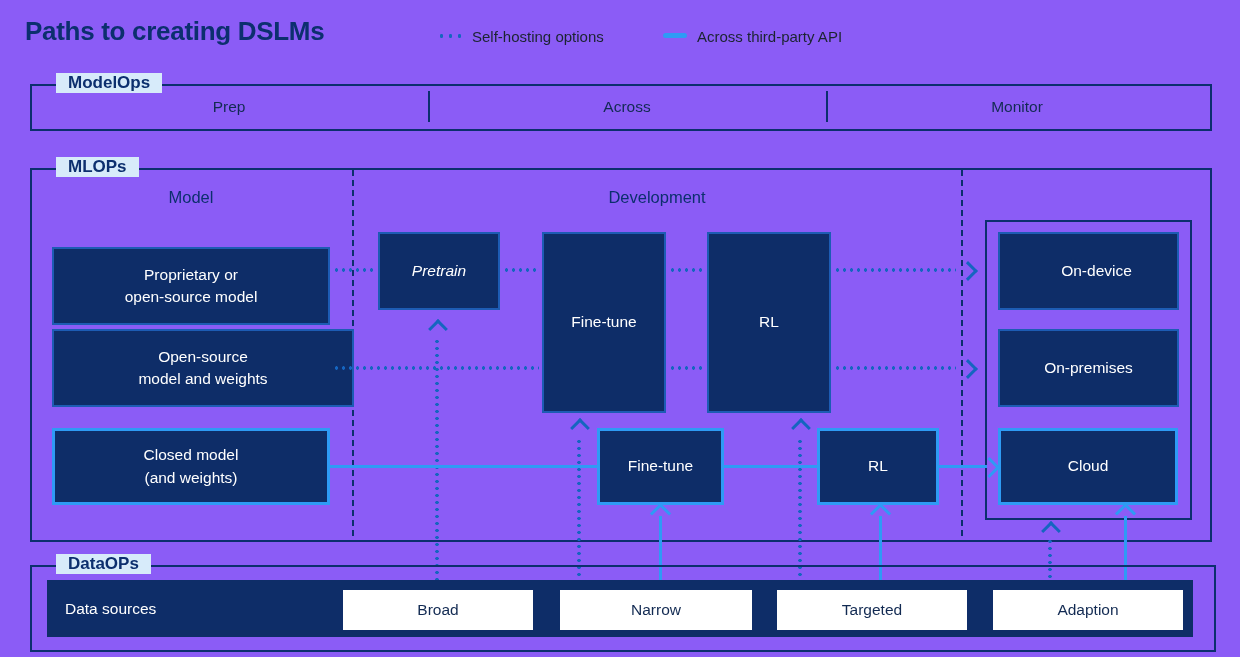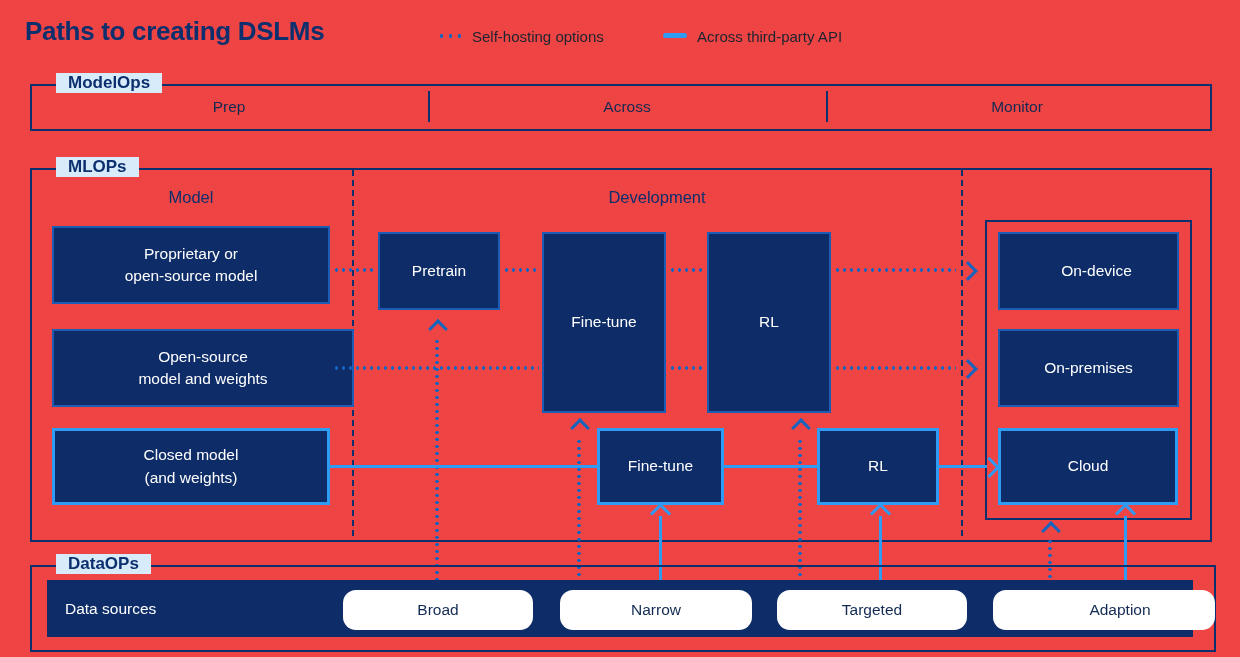--- a/index.html
+++ b/index.html
@@ -1,16 +1,16 @@
 <!DOCTYPE html>
 <html><head>
 <meta charset="utf-8">
 <style>
   html,body{margin:0;padding:0;background:#d7ebfa;}
-  #stage{position:relative;width:1240px;height:657px;background:#ef4444;overflow:hidden;
+  #stage{position:relative;width:1240px;height:657px;background:#8b5cf6;overflow:hidden;
          font-family:"Liberation Sans",sans-serif;color:#122a52;}
   .abs{position:absolute;}
   
   .title{font-size:26px;font-weight:bold;color:#0c2f6e;letter-spacing:-0.3px;}
   .legend-label{font-size:15px;color:#1b2430;}
   .dotsample{width:28px;height:4px;background-image:radial-gradient(circle,#1565c0 1.7px,transparent 2px);
              background-size:9px 4px;background-repeat:repeat-x;}
   .solidsample{width:24px;height:5px;border-radius:3px;background:#2e9bf5;}
   
   .frame{position:absolute;border:2px solid #0c2f6e;}
@@ -37,21 +37,21 @@
   .sol-v{position:absolute;width:3px;background:#2e9bf5;}
   .chev{position:absolute;width:11px;height:11px;border-style:solid;border-color:#1565c0;
         border-width:3px 3px 0 0;}
   .chev.r{transform:rotate(45deg);}
   .chev.u{transform:rotate(-45deg);}
   .chev.solid{border-color:#2e9bf5;width:12px;height:12px;border-width:3.5px 3.5px 0 0;}
   
   .data-bar{position:absolute;background:#0e2d68;}
   .data-bar-label{position:absolute;color:#ffffff;font-size:15.5px;}
   .src-box{position:absolute;background:#ffffff;display:flex;align-items:center;justify-content:center;
-           font-size:15.5px;color:#122a52;border-radius:13px;}
+           font-size:15.5px;color:#122a52;}
 </style>
 </head>
 <body>
 
 <div id="stage">
 
   <div class="abs title" style="left:25px;top:16px;">Paths to creating DSLMs</div>
   <div class="abs dotsample" style="left:437px;top:34px;"></div>
   <div class="abs legend-label" style="left:472px;top:28px;">Self-hosting options</div>
   <div class="abs solidsample" style="left:663px;top:33px;"></div>
@@ -69,28 +69,28 @@
   <div class="frame" style="left:30px;top:168px;width:1178px;height:370px;">
     <div class="frame-label">MLOPs</div>
   </div>
   <div class="dash-v" style="left:352px;top:170px;height:366px;"></div>
   <div class="dash-v" style="left:961px;top:170px;height:366px;"></div>
   <div class="colhead" style="left:30px;width:322px;">Model</div>
   <div class="colhead" style="left:353px;width:608px;">Development</div>
 
   <div class="inner-frame" style="left:985px;top:220px;width:207px;height:300px;"></div>
 
-  <div class="node" style="left:52px;top:226px;width:278px;height:78px;">Proprietary or
+  <div class="node" style="left:52px;top:247px;width:278px;height:78px;">Proprietary or
 open-source model</div>
   <div class="node" style="left:52px;top:329px;width:302px;height:78px;">Open-source
 model and weights</div>
   <div class="node api" style="left:52px;top:428px;width:278px;height:77px;">Closed model
 (and weights)</div>
 
-  <div class="node" style="left:378px;top:232px;width:122px;height:78px;">Pretrain</div>
+  <div class="node" style="left:378px;top:232px;width:122px;height:78px;font-style:italic;">Pretrain</div>
   <div class="node" style="left:542px;top:232px;width:124px;height:181px;">Fine-tune</div>
   <div class="node" style="left:707px;top:232px;width:124px;height:181px;">RL</div>
   <div class="node api" style="left:597px;top:428px;width:127px;height:77px;">Fine-tune</div>
   <div class="node api" style="left:817px;top:428px;width:122px;height:77px;">RL</div>
 
   <div class="node" style="left:998px;top:232px;width:181px;height:78px;padding-left:16px;">On-device</div>
   <div class="node api" style="left:998px;top:428px;width:180px;height:77px;">Cloud</div>
   <div class="node" style="left:998px;top:329px;width:181px;height:78px;">On-premises</div>
 
   <div class="dot-h" style="left:333px;top:268px;width:42px;"></div>
@@ -126,15 +126,15 @@
   <div class="sol-v" style="left:1124px;top:516px;height:74px;"></div>
 
   <div class="frame" style="left:30px;top:565px;width:1182px;height:83px;">
     <div class="frame-label">DataOPs</div>
   </div>
   <div class="data-bar" style="left:47px;top:580px;width:1146px;height:57px;"></div>
   <div class="data-bar-label" style="left:65px;top:600px;">Data sources</div>
   <div class="src-box" style="left:343px;top:590px;width:190px;height:40px;">Broad</div>
   <div class="src-box" style="left:560px;top:590px;width:192px;height:40px;">Narrow</div>
   <div class="src-box" style="left:777px;top:590px;width:190px;height:40px;">Targeted</div>
-  <div class="src-box" style="left:993px;top:590px;width:190px;height:40px;padding-left:32px;">Adaption</div>
+  <div class="src-box" style="left:993px;top:590px;width:190px;height:40px;">Adaption</div>
 
 </div>
 
 </body></html>

